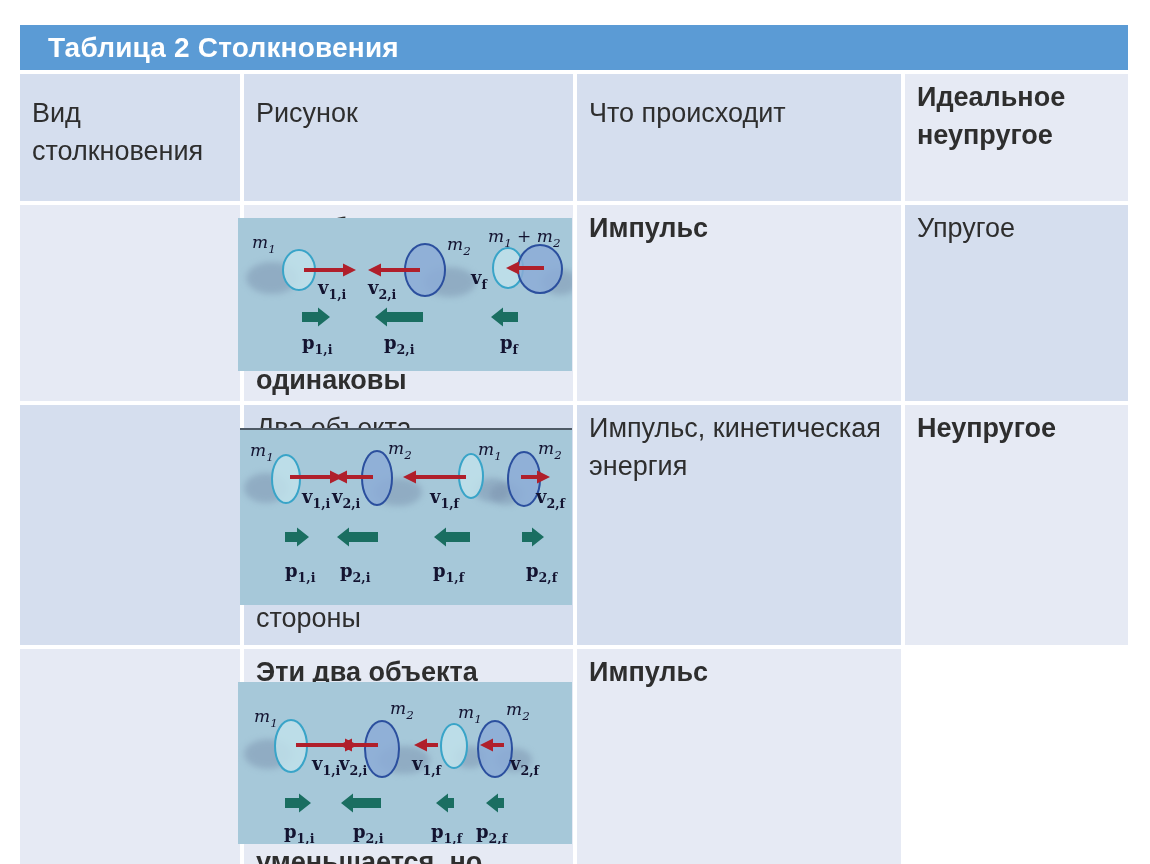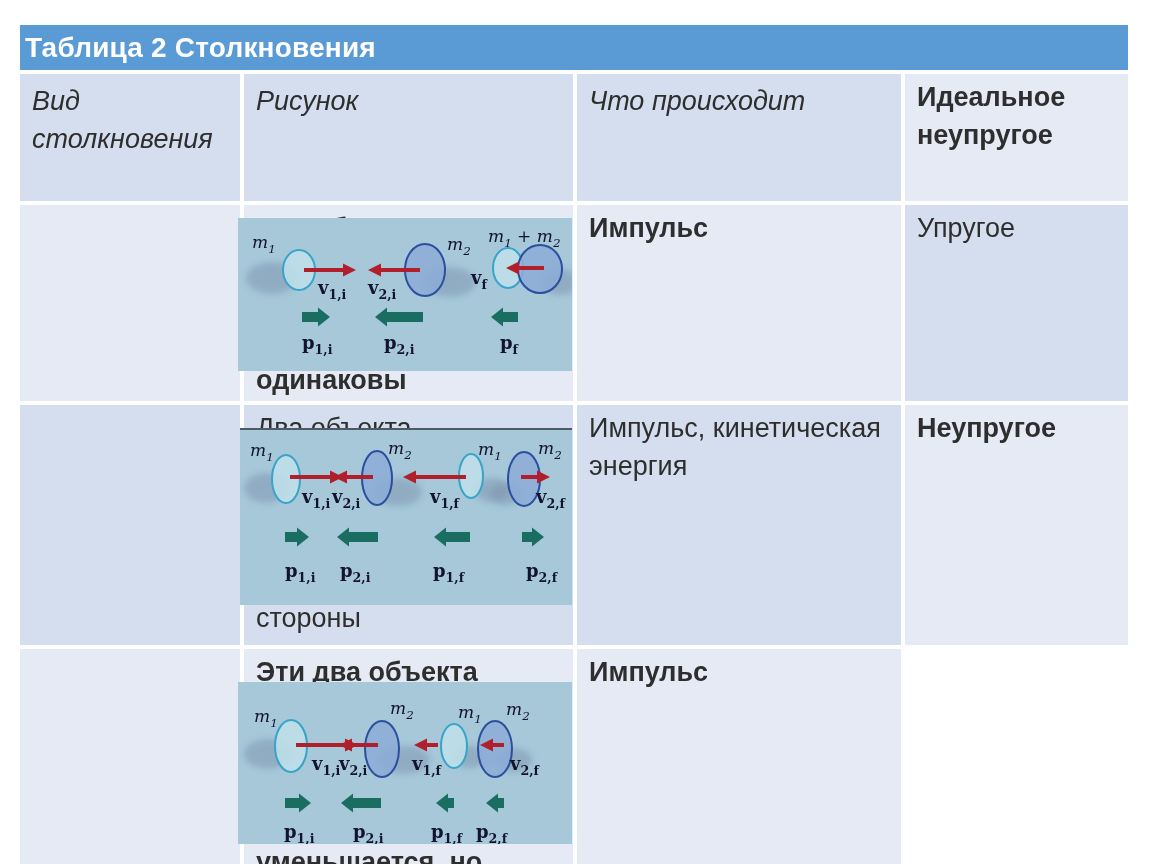--- a/index.html
+++ b/index.html
@@ -4,36 +4,36 @@
 <style>
   html,body{margin:0;padding:0;}
   body{
     width:1150px;height:864px;overflow:hidden;background:#ffffff;
     font-family:"Liberation Sans","DejaVu Sans",sans-serif;
   }
   .page{position:relative;width:1150px;height:864px;background:#ffffff;}
   .tblwrap{position:absolute;left:20px;top:25px;width:1108px;}
   .titlebar{
     height:45px;background:var(--blue,#5b9bd5);
-    display:flex;align-items:center;box-sizing:border-box;padding-left:5px;
+    display:flex;align-items:center;box-sizing:border-box;padding-left:28px;
   }
   .titlebar span{
     color:var(--titleink,#ffffff);font-size:28px;font-weight:bold;letter-spacing:.2px;
   }
   .grid{
     margin-top:4px;display:grid;
     grid-template-columns:220px 329px 324px 223px;
     grid-template-rows:127px 196px 240px 272px;
     gap:4px;background:transparent;
   }
   .cell{
     box-sizing:border-box;padding:4px 12px 0 12px;
     font-size:27px;line-height:38px;color:var(--ink,#2e2e2e);
   }
-  .hdr{padding-top:8px;font-style:italic;}
+  .hdr{padding-top:20px;}
   .bandA{background:var(--bandA,#d5deee);}
   .bandB{background:var(--bandB,#e6eaf4);font-weight:bold;}
   .diag{position:absolute;display:block;}
 </style>
 </head>
 <body>
 
 <div class="page">
   <div class="tblwrap">
     <div class="titlebar">

